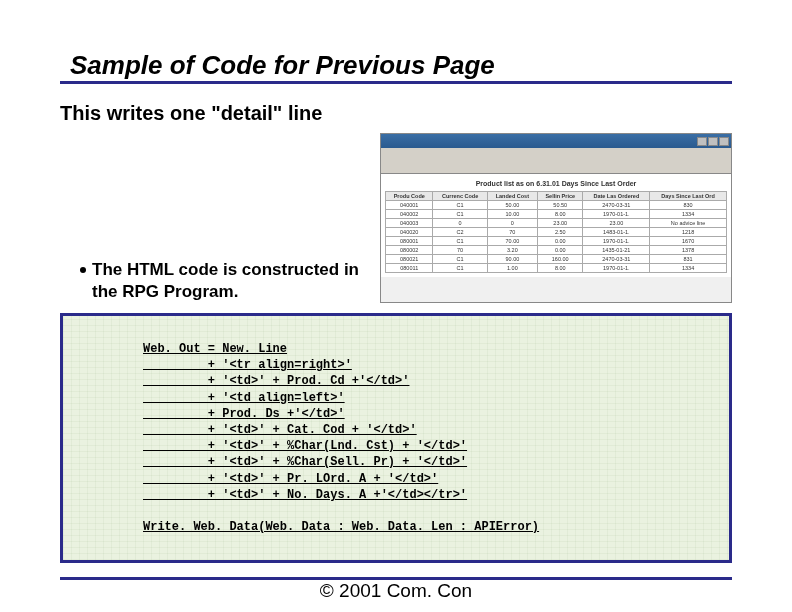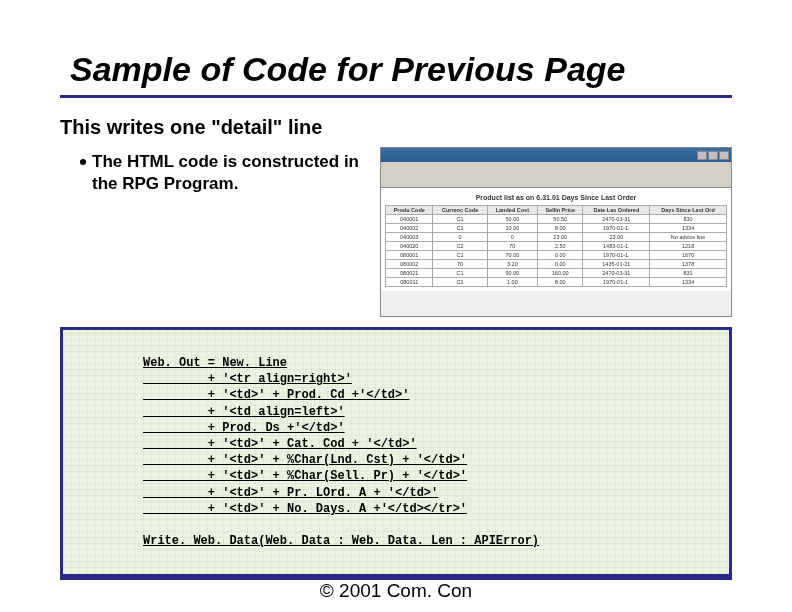--- a/index.html
+++ b/index.html
@@ -8,40 +8,40 @@
     height: 612px;
     background: #fff;
     font-family: Arial, sans-serif;
     position: relative;
     overflow: hidden;
   }
   .slide {
     padding: 50px 60px 30px 60px;
   }
   .title {
-    font-size: 34px;
+    font-size: 26px;
     font-weight: bold;
     font-style: italic;
     color: #000;
-    margin-bottom: 6px;
+    margin-bottom: 0;
     padding-left: 10px;
   }
   .title-underline {
     border-bottom: 3px solid #2a2a8a;
     margin-bottom: 18px;
   }
   .subtitle {
     font-size: 20px;
     font-weight: bold;
     color: #000;
     margin-bottom: 8px;
   }
   .content-row {
     display: flex;
-    align-items: flex-start;
+    align-items: flex-end;
     gap: 20px;
   }
   .bullet-section {
     flex: 0 0 300px;
     padding-left: 20px;
     padding-top: 4px;
   }
   .bullet-item {
     display: flex;
     align-items: flex-start;

